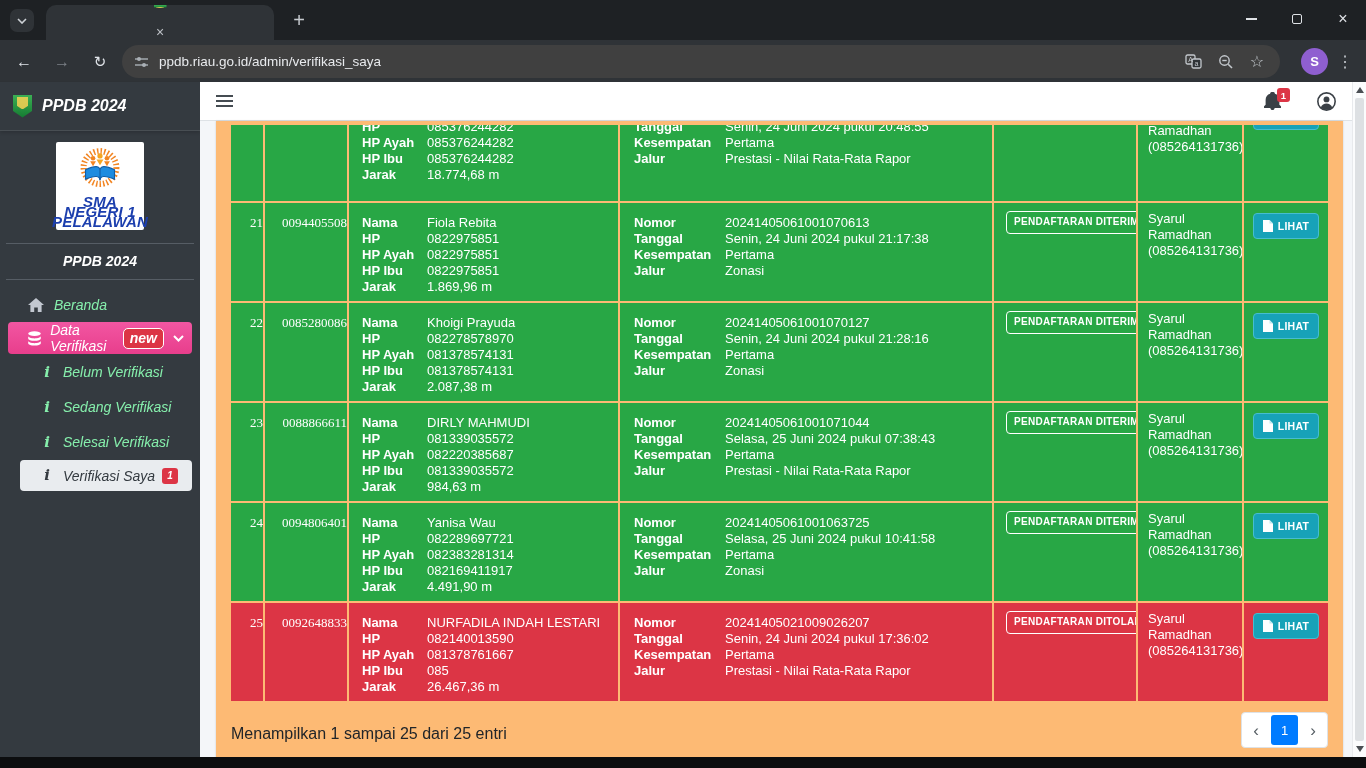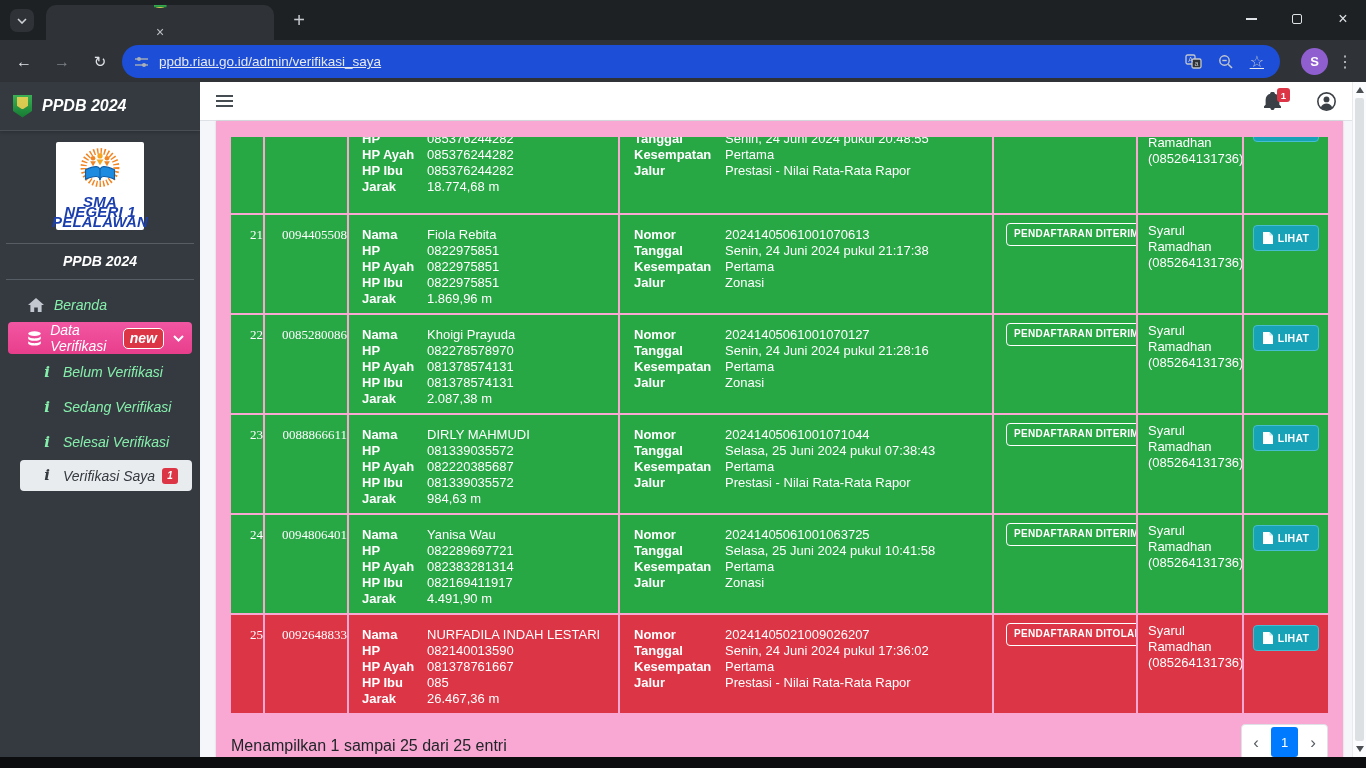--- a/index.html
+++ b/index.html
@@ -24,21 +24,21 @@
   .max-glyph{width:10px;height:10px;border:1.5px solid #dfe2e6;border-radius:2px;}
   .close-glyph{font-size:16px;line-height:1;}
 
   .toolbar{position:absolute;top:40px;left:0;right:0;height:42px;background:#2f3337;}
   .nav-ico{position:absolute;top:50px;font-size:16px;color:#dfe3e8;width:24px;height:24px;
     display:flex;align-items:center;justify-content:center;}
   .ico-back{left:12px;}
   .ico-fwd{left:50px;color:#7d8288;}
   .ico-reload{left:88px;font-size:15px;}
   .urlbar{position:absolute;left:122px;top:45px;width:1158px;height:33px;border-radius:17px;
-    background:#1d4ed8;display:flex;align-items:center;color:#e8eaed;font-size:13.5px;padding:8px 12px;text-decoration:underline;}
+    background:#404040;display:flex;align-items:center;color:#e8eaed;font-size:13.5px;padding:8px 12px;}
   .siteinfo{margin-right:10px;display:flex;align-items:center;}
   .url-text{flex:1;white-space:nowrap;overflow:hidden;}
   .url-icons{display:flex;align-items:center;gap:16px;margin-right:4px;color:#c3c8cd;}
   .star{font-size:16px;}
   .avatar{position:absolute;right:38px;top:48px;width:27px;height:27px;border-radius:50%;
     background:#8f5fd0;color:#fff;font-size:13px;font-weight:bold;
     display:flex;align-items:center;justify-content:center;}
   .kebab{position:absolute;right:12px;top:49px;color:#c3c8cd;font-size:16px;width:18px;height:24px;
     display:flex;align-items:center;justify-content:center;}
   .shield{background:linear-gradient(180deg,#3bb054,#147a31);
@@ -74,22 +74,22 @@
 
   .main{position:absolute;left:200px;right:14px;top:0;bottom:0;background:#f4f6f9;}
   .navbar{height:39px;background:#fff;border-bottom:1px solid #dee2e6;display:flex;align-items:center;padding:0 16px;}
   .burger{display:flex;flex-direction:column;gap:3px;}
   .burger div{width:17px;height:2px;background:#454c52;}
   .nav-right{margin-left:auto;display:flex;align-items:center;gap:36px;}
   .bell-wrap{position:relative;display:flex;}
   .bell-badge{position:absolute;left:13px;top:-4px;background:#dc3545;color:#fff;border-radius:3px;
     min-width:13px;height:14px;font-size:9.5px;font-weight:bold;display:flex;align-items:center;justify-content:center;padding:0 2px;}
 
-  .card{position:absolute;left:16px;right:9px;top:39px;bottom:4px;background:#f9a8d4;
-    border-radius:0 0 4px 4px;box-shadow:0 0 2px rgba(0,0,0,.2);padding:16px 15px;}
+  .card{position:absolute;left:16px;right:9px;top:39px;bottom:4px;background:#fdba74;
+    border-radius:0 0 4px 4px;box-shadow:0 0 2px rgba(0,0,0,.2);padding:4px 15px;}
 
   .trow{display:grid;grid-template-columns:32px 82px 269px 372px 142px 104px 1fr;gap:2px;
     height:98px;margin-bottom:2px;}
   .trow .cell{color:#fff;font-size:13px;line-height:16px;overflow:hidden;}
   .success .cell{background:#28a745;}
   .danger .cell{background:#dc3545;}
   .cin-sm{padding-top:12px;text-align:right;font-family:Liberation Serif, serif;}
   .cin{height:100%;}
   .cin-bio{padding:12px 6px 0 13px;}
   .cin-reg{padding:12px 6px 0 14px;}

